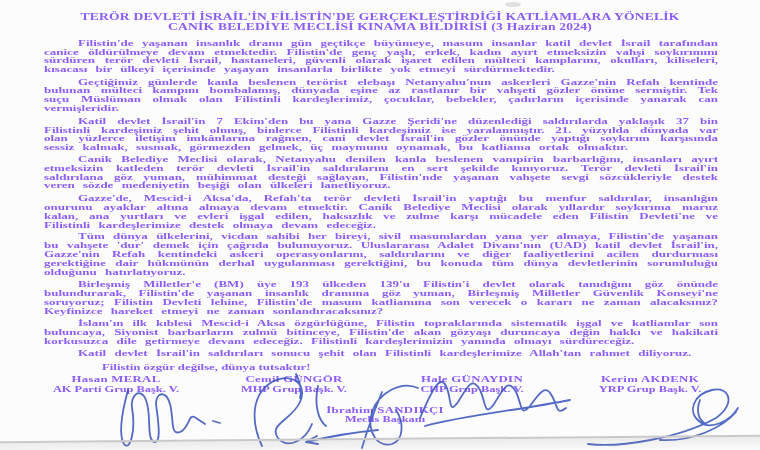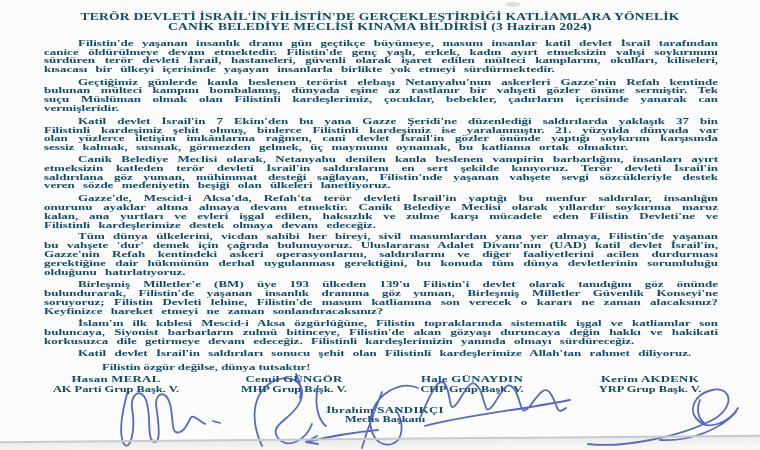--- a/index.html
+++ b/index.html
@@ -1,20 +1,20 @@
 <!DOCTYPE html>
 <html><head>
 <meta charset="utf-8">
 <style>
   html,body{margin:0;padding:0;background:#e8e8e8;}
   .page{
     position:relative;width:760px;height:450px;overflow:hidden;
     background:#fcfcfc;
     font-family:"Liberation Serif","DejaVu Serif",serif;
-    font-weight:bold;color:#0c4a6e;
+    font-weight:bold;color:#8b5cf6;
   }
   
   .squish{
     position:absolute;top:0;left:0;width:760px;height:652px;
     transform:scale(1,0.6902);transform-origin:0 0;
   }
   .title{
     text-align:center;padding-top:17px;
     font-size:13.6px;line-height:15.2px;letter-spacing:0.2px;
   }

